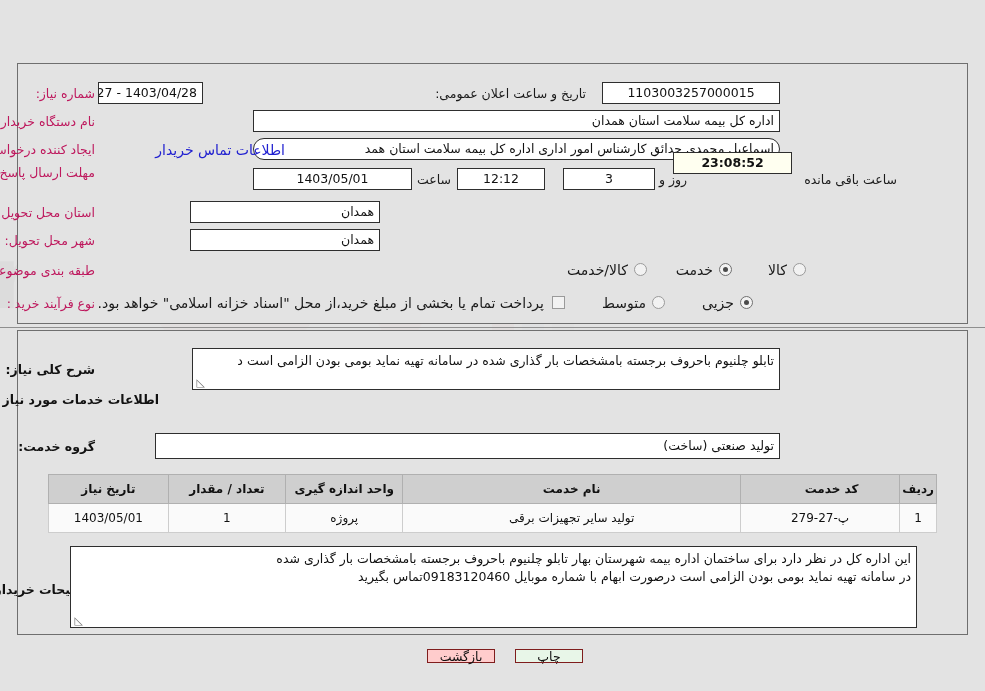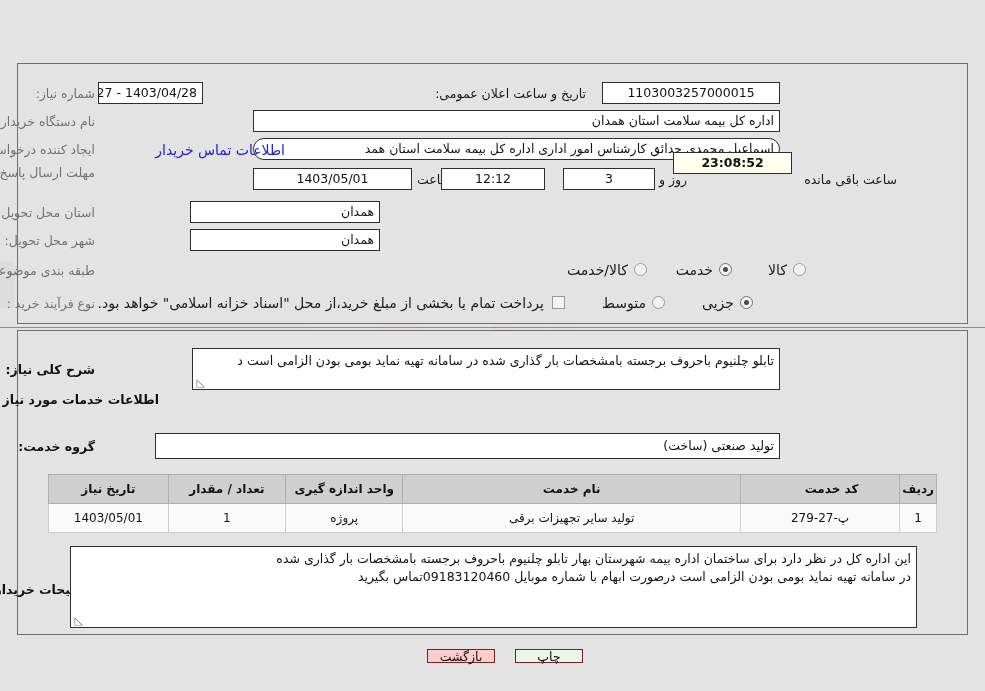--- a/index.html
+++ b/index.html
@@ -51,21 +51,21 @@
     box-sizing: border-box;
     z-index: 1;
   }
   #panel-top   { left: 17px; top: 63px;  width: 951px; height: 261px; }
   #panel-mid   { left: 17px; top: 330px; width: 951px; height: 305px; }
 
   
   .lbl {
     position: absolute;
     font-size: 12.5px;
-    color: #737373;
+    color: #be185d;
     white-space: nowrap;
     text-align: right;
     z-index: 3;
   }
   .fld {
     position: absolute;
     background: #ffffff;
     border: 1px solid #2e2e2e;
     box-sizing: border-box;
     font-size: 12.5px;
@@ -247,21 +247,21 @@
 
   <div class="lbl" style="right:890px; top:142px;">ایجاد کننده درخواست:</div>
   <div class="fld right" style="right:205px; top:138px; width:527px;border-radius:11px;">اسماعیل محمدی حدائق کارشناس امور اداری اداره کل بیمه سلامت استان همد</div>
   <div class="linklike" style="right:700px; top:142px;">اطلاعات تماس خریدار</div>
 
   <div class="lbl" style="right:890px; top:165px; line-height:16px; text-align:right;">
     <span>مهلت ارسال پاسخ: تا تاریخ:</span>
   </div>
   <div class="fld center" style="right:573px; top:168px; width:159px;">1403/05/01</div>
   <div class="inline-lbl" style="right:534px; top:172px;">ساعت</div>
-  <div class="fld center" style="right:440px; top:168px; width:104px;">12:12</div>
+  <div class="fld center" style="right:440px; top:168px; width:88px;">12:12</div>
   <div class="fld center" style="right:330px; top:168px; width:92px;">3</div>
   <div class="inline-lbl" style="right:298px; top:172px;">روز و</div>
   <div class="fld cream center" style="right:193px; top:152px; width:119px;font-weight:bold;">23:08:52</div>
   <div class="inline-lbl" style="right:88px; top:172px;">ساعت باقی مانده</div>
 
   <div class="lbl" style="right:890px; top:205px;">استان محل تحویل:</div>
   <div class="fld right" style="right:605px; top:201px; width:190px;">همدان</div>
 
   <div class="lbl" style="right:890px; top:233px;">شهر محل تحویل:</div>
   <div class="fld right" style="right:605px; top:229px; width:190px;">همدان</div>

